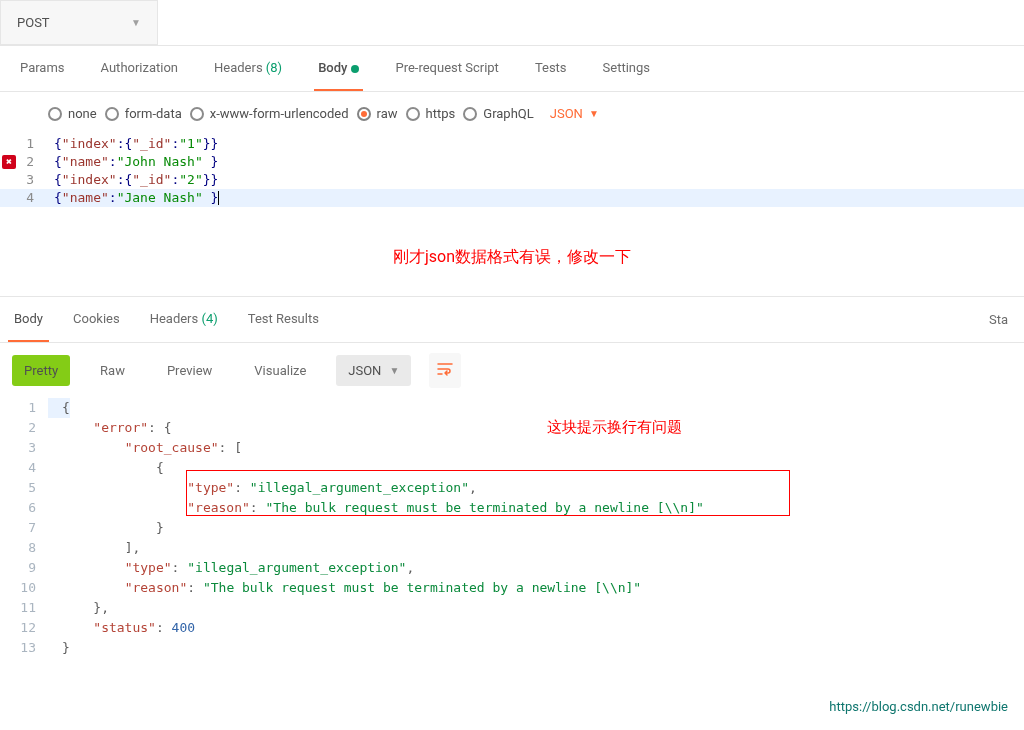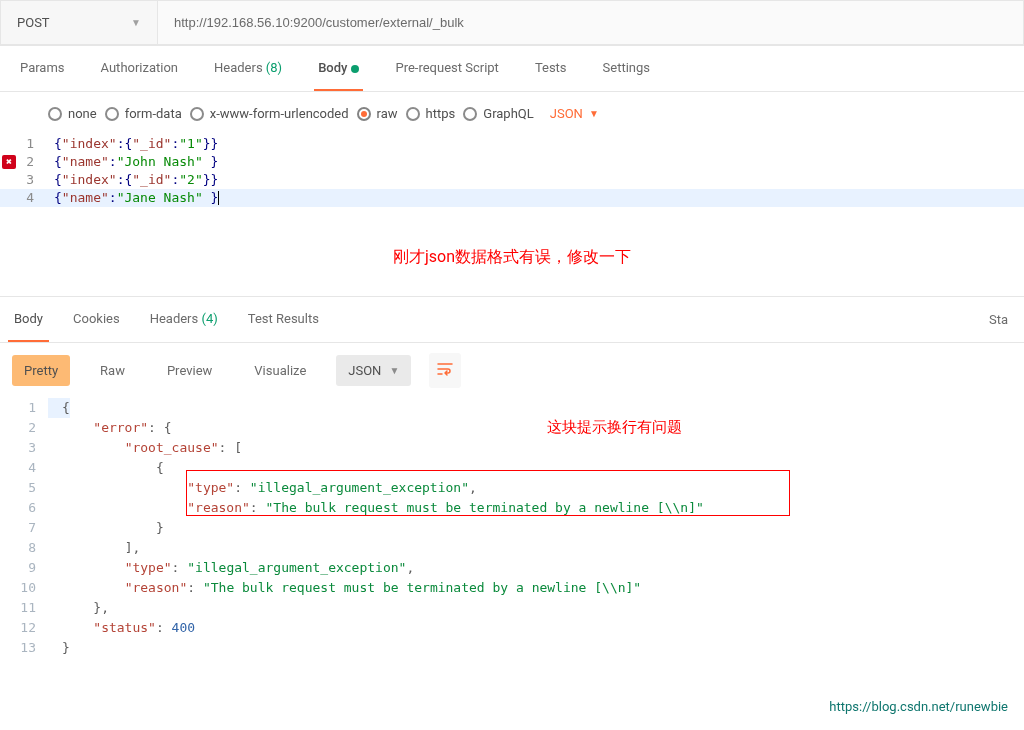--- a/index.html
+++ b/index.html
@@ -98,21 +98,21 @@
       gap: 18px;
       align-items: center;
     }
     .resp-tab { padding: 14px 6px; cursor: pointer; color: #6b6b6b; border-bottom: 2px solid transparent; }
     .resp-tab.active { color: #505050; border-bottom-color: #ff6c37; }
     .resp-right { margin-left: auto; padding-right: 8px; color: #6b6b6b; }
     
     
     .resp-toolbar { display: flex; align-items: center; padding: 10px 12px; gap: 18px; }
     .resp-toolbar .tbbtn { padding: 8px 12px; cursor: pointer; color: #6b6b6b; border-radius: 3px; }
-    .resp-toolbar .tbbtn.active { background: #fdba74; color: #505050; }
+    .resp-toolbar .tbbtn.active { background: #84cc16; color: #505050; }
     .resp-toolbar .fmt-select { background: #eaeaea; padding: 8px 12px; border-radius: 3px; display: flex; align-items: center; gap: 8px; cursor: pointer; }
     .wrap-icon { background: #f7f7f7; padding: 8px; border-radius: 3px; cursor: pointer; color: #ff6c37; }
     
     
     .resp-body { font-family: Consolas, Monaco, monospace; font-size: 13px; position: relative; }
     .resp-line { display: flex; line-height: 20px; }
     .resp-gutter { width: 48px; text-align: right; padding-right: 12px; color: #aab5c0; user-select: none; }
     .resp-code { padding-left: 14px; white-space: pre; }
     .resp-line:first-child .resp-code { background: #e8f2ff; }
     .jtok-key { color: #b44437; }
@@ -140,21 +140,20 @@
     }
   </style>
 </head>
 <body>
 
 <div class="url-bar">
   <div class="method-select">
     <span>POST</span>
     <span class="chevron">▼</span>
   </div>
-  <input class="url-input" value="http://192.168.56.10:9200/customer/external/_bulk" style="">
 </div>
 
 <div class="tabs" id="req-tabs">
     <div class="tab">Params</div>
     <div class="tab">Authorization</div>
     <div class="tab">Headers<span class="badge-green"> (8)</span></div>
     <div class="tab active">Body<span class="dot-green"></span></div>
     <div class="tab">Pre-request Script</div>
     <div class="tab">Tests</div>
     <div class="tab">Settings</div>

